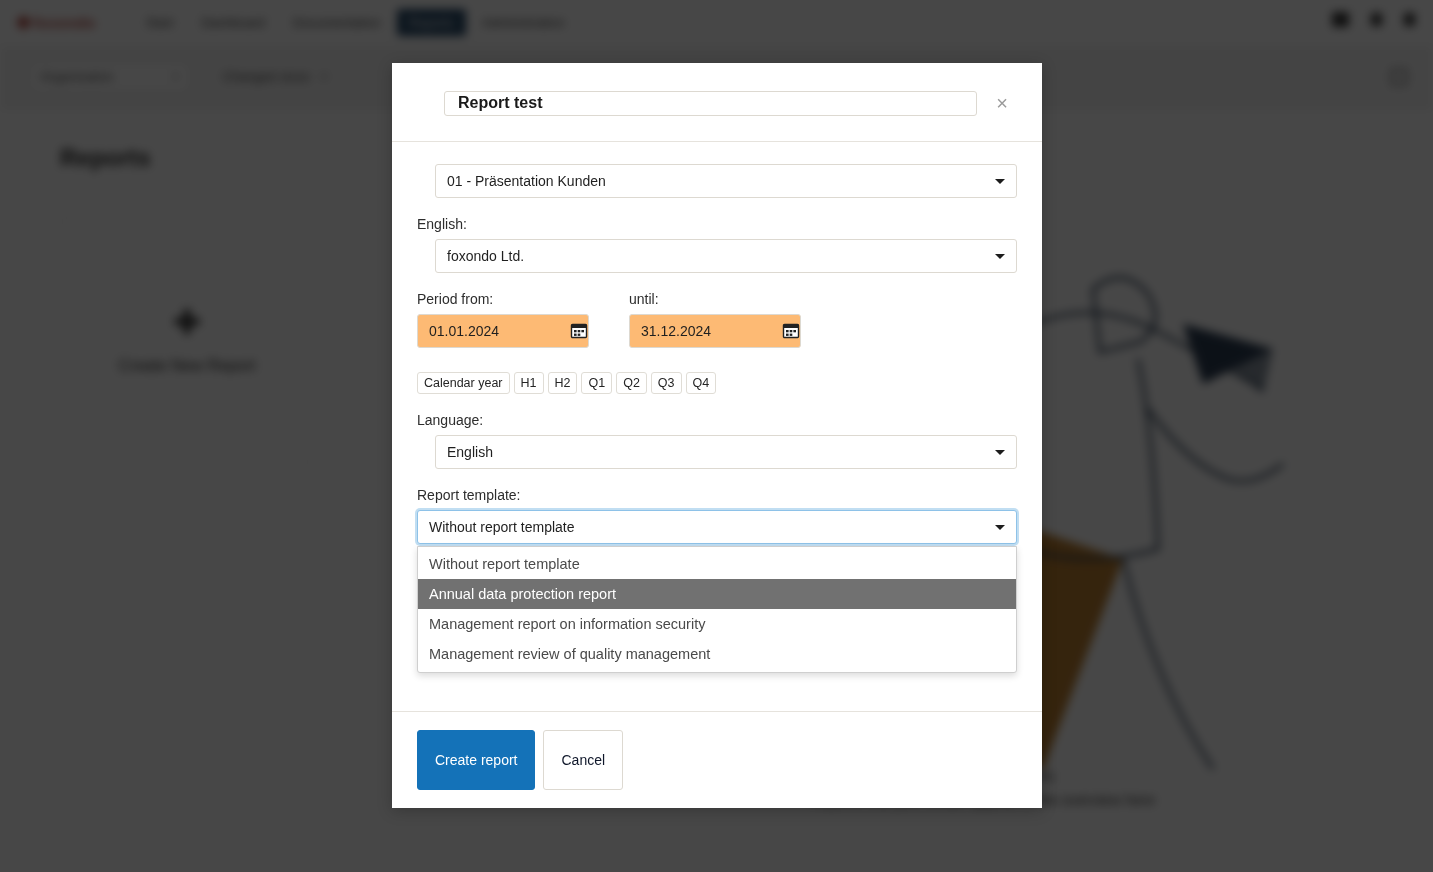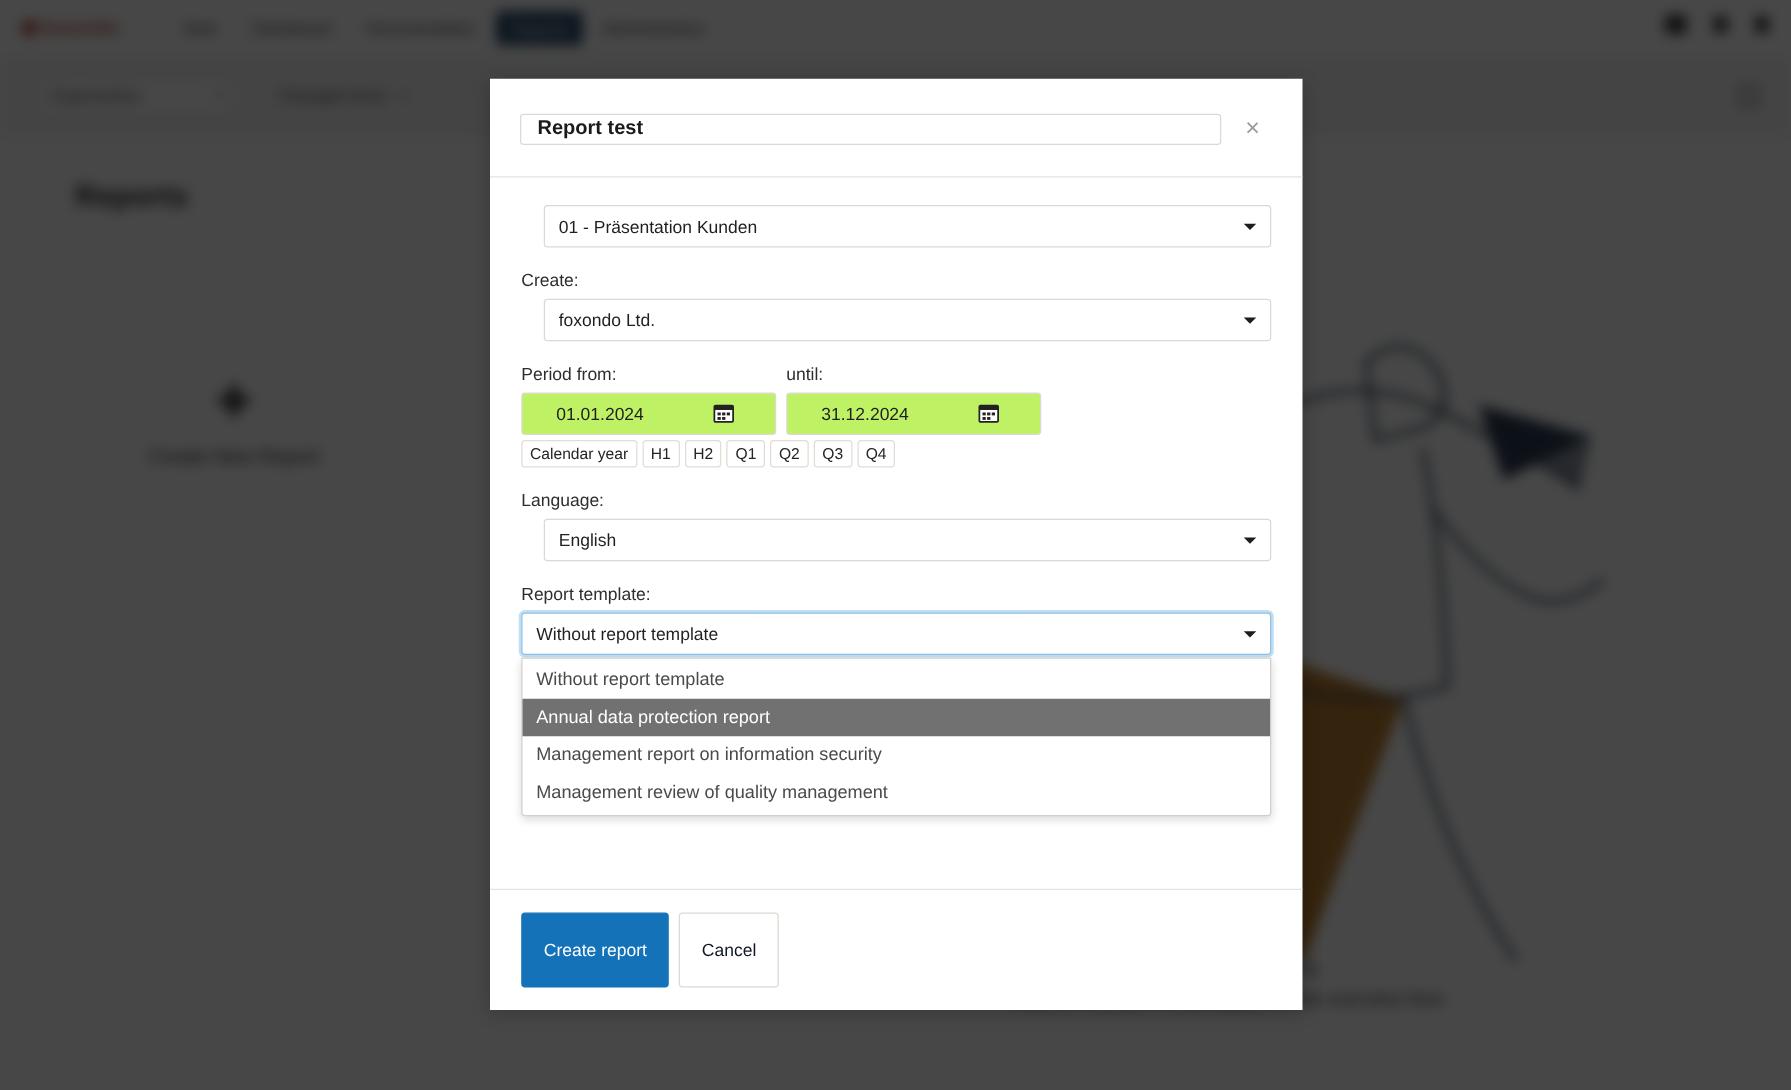--- a/index.html
+++ b/index.html
@@ -108,21 +108,21 @@
     display: flex; align-items: center;
     padding: 24px 24px 22px 24px;
     border-bottom: 1px solid #e6e3dd;
   }
   #title-input {
     flex: 1; height: 25px;
     border: 1px solid #ddd9d1; border-radius: 3px;
     padding: 0 13px;
     font-family: "Liberation Sans", sans-serif;
     font-size: 16px; font-weight: bold; color: #1a1a1a;
-    background: #fff; outline: none;
+    background: #fff; outline: none; margin-left: 28px;
   }
   #close-x {
     width: 32px; height: 32px; margin-left: 9px;
     display: flex; align-items: center; justify-content: center;
     color: #9b9b9b; font-size: 20px; cursor: pointer;
     background: none; border: none; line-height: 1;
     font-family: "Liberation Sans", sans-serif;
   }
 
   .modal-body {
@@ -148,34 +148,34 @@
     border-left: 5px solid transparent;
     border-right: 5px solid transparent;
     border-top: 5px solid #1c1c1c;
     pointer-events: none;
   }
 
   .period-row { display: flex; gap: 32px; }
   .period-col { width: 180px; }
   .date-wrap { position: relative; }
   .date-input {
-    width: 204px; height: 34px;
+    width: 172px; height: 34px;
     border: 1px solid #ddd9d1; border-radius: 3px;
-    background: #bef264; padding: 0 34px 0 27px;
+    background: #fdba74; padding: 0 34px 0 11px;
     font-family: "Liberation Sans", sans-serif;
     font-size: 14px; color: #1f1f1f; outline: none;
   }
   .cal-btn {
     position: absolute; right: 9px; top: 8px;
     width: 18px; height: 18px; cursor: pointer;
     background: none; border: none; padding: 0;
   }
   .cal-btn svg { display: block; }
 
-  .period-chips { display: flex; gap: 4px; margin-top: 4px; }
+  .period-chips { display: flex; gap: 4px; margin-top: 24px; }
   .chip {
     border: 1px solid #e0ddd6; background: #fff; border-radius: 3px;
     font-family: "Liberation Sans", sans-serif;
     font-size: 12.5px; color: #252525;
     padding: 2px 6px; cursor: pointer; line-height: 16px;
   }
 
   
   .tmpl-wrap { position: relative; }
   select.styled.focused {
@@ -290,21 +290,21 @@
     <div class="field">
       <div class="sel-wrap">
         <select class="styled">
           <option>01 - Präsentation Kunden</option>
         </select>
         <span class="sel-caret"></span>
       </div>
     </div>
 
     <div class="field">
-      <label class="field-label">Create:</label>
+      <label class="field-label">English:</label>
       <div class="sel-wrap">
         <select class="styled">
           <option>foxondo Ltd.</option>
         </select>
         <span class="sel-caret"></span>
       </div>
     </div>
 
     <div class="field">
       <div class="period-row">

